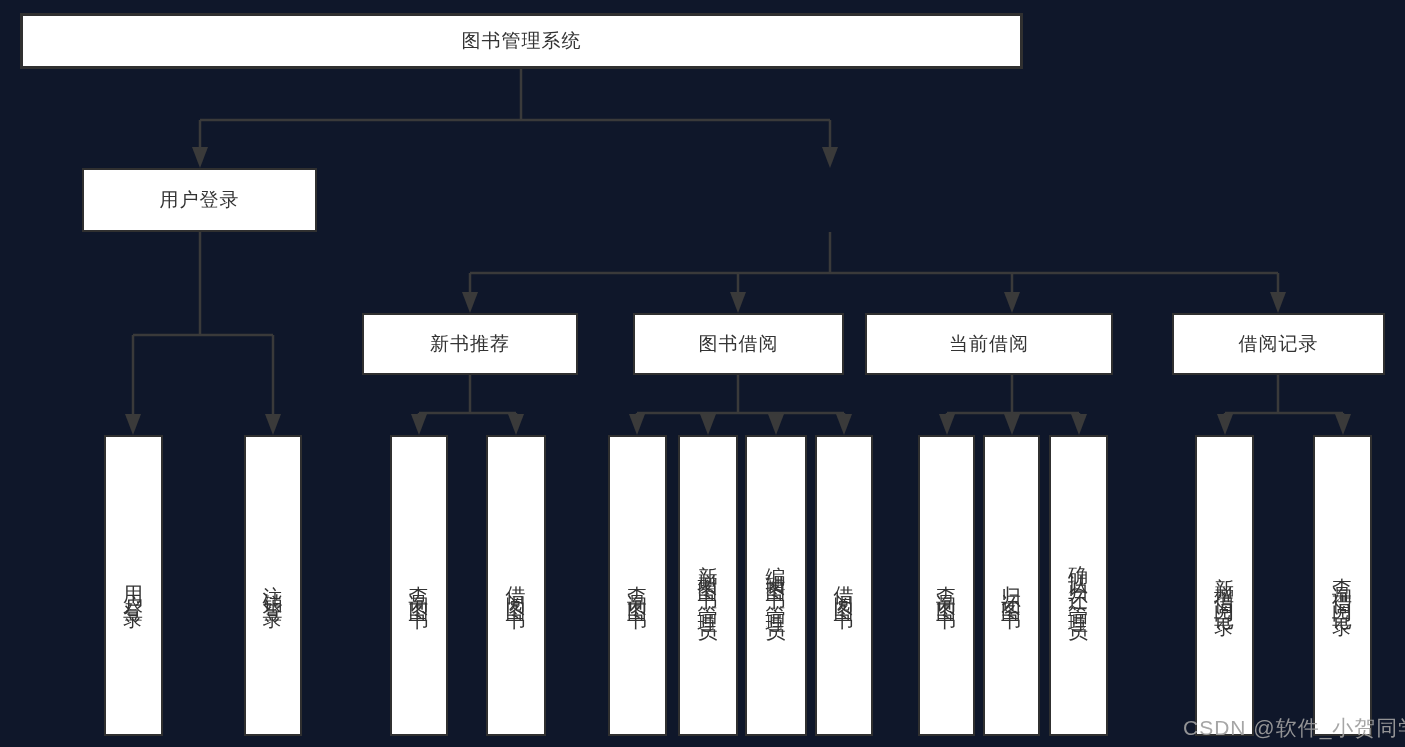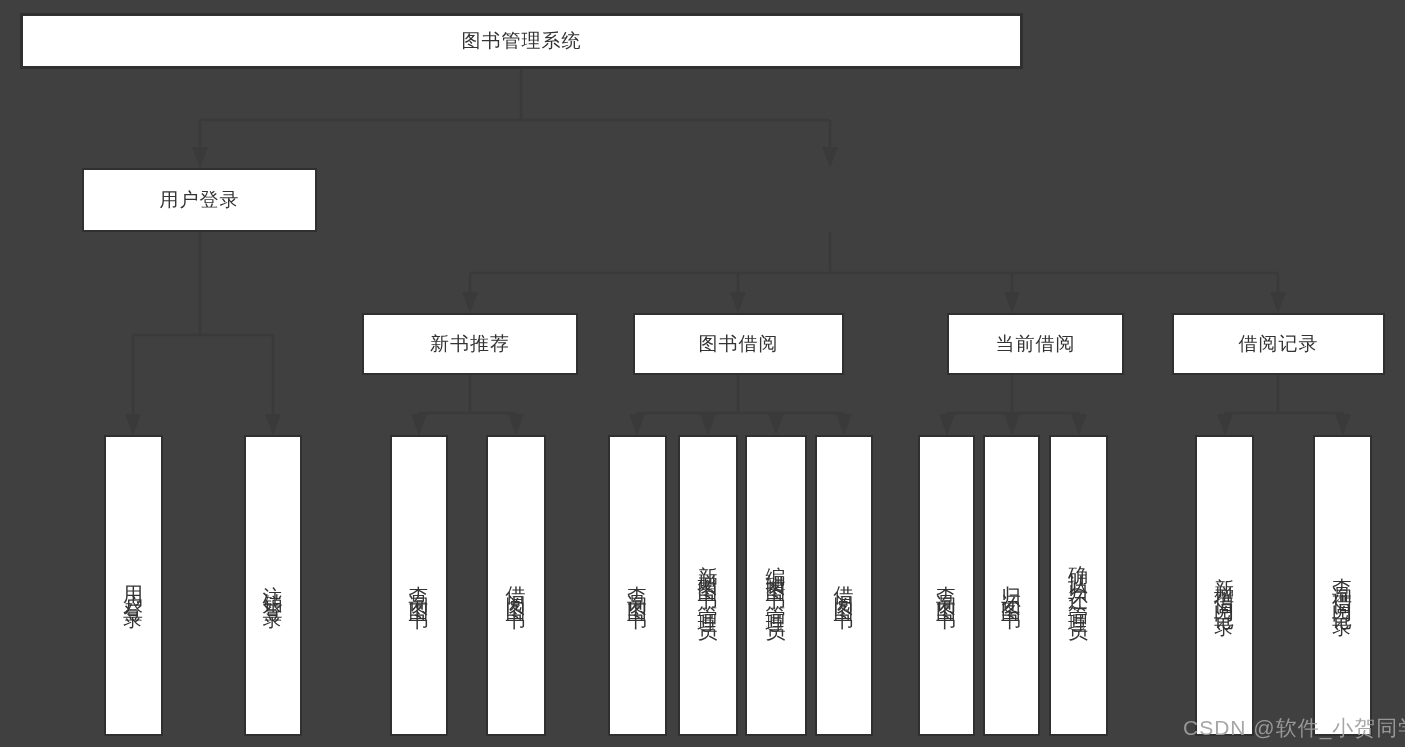--- a/index.html
+++ b/index.html
@@ -1,17 +1,17 @@
 <!DOCTYPE html>
 <html><head>
 <meta charset="utf-8">
 <style>
   html,body{margin:0;padding:0;background:#ffffff;}
   .stage{
-    position:relative;width:1405px;height:747px;background:#404040;overflow:hidden;
+    position:relative;width:1405px;height:747px;background:#0f172a;overflow:hidden;
     font-family:"Liberation Sans","DejaVu Sans",sans-serif;color:#333333;
   }
   .connectors{position:absolute;left:0;top:0;z-index:1;}
   .box{
     position:absolute;box-sizing:border-box;background:#ffffff;
     border:2.5px solid #303030;display:flex;align-items:center;justify-content:center;
     z-index:2;
   }
   .hbox{font-size:19px;letter-spacing:1px;}
   .root{border-width:3px;}
@@ -60,21 +60,21 @@
       <polygon points="1335,414 1351,414 1343,435"></polygon>
     </g>
   </svg>
 
   <div class="box hbox root" style="left:20px;top:13px;width:1003px;height:56px">图书管理系统</div>
 
   <div class="box hbox" style="left:82px;top:168px;width:235px;height:64px">用户登录</div>
 
   <div class="box hbox" style="left:362px;top:313px;width:216px;height:62px">新书推荐</div>
   <div class="box hbox" style="left:633px;top:313px;width:211px;height:62px">图书借阅</div>
-  <div class="box hbox" style="left:947px;top:313px;width:177px;height:62px">当前借阅</div>
+  <div class="box hbox" style="left:865px;top:313px;width:248px;height:62px">当前借阅</div>
   <div class="box hbox" style="left:1172px;top:313px;width:213px;height:62px">借阅记录</div>
 
   <div class="box vbox" style="left:104px;top:435px;width:59px;height:301px">用户登录</div>
   <div class="box vbox" style="left:244px;top:435px;width:58px;height:301px">注销登录</div>
 
   <div class="box vbox" style="left:390px;top:435px;width:58px;height:301px">查询图书</div>
   <div class="box vbox" style="left:486px;top:435px;width:60px;height:301px">借阅图书</div>
 
   <div class="box vbox" style="left:608px;top:435px;width:59px;height:301px">查询图书</div>
   <div class="box vbox" style="left:678px;top:435px;width:60px;height:301px">新增图书（管理员）</div>

